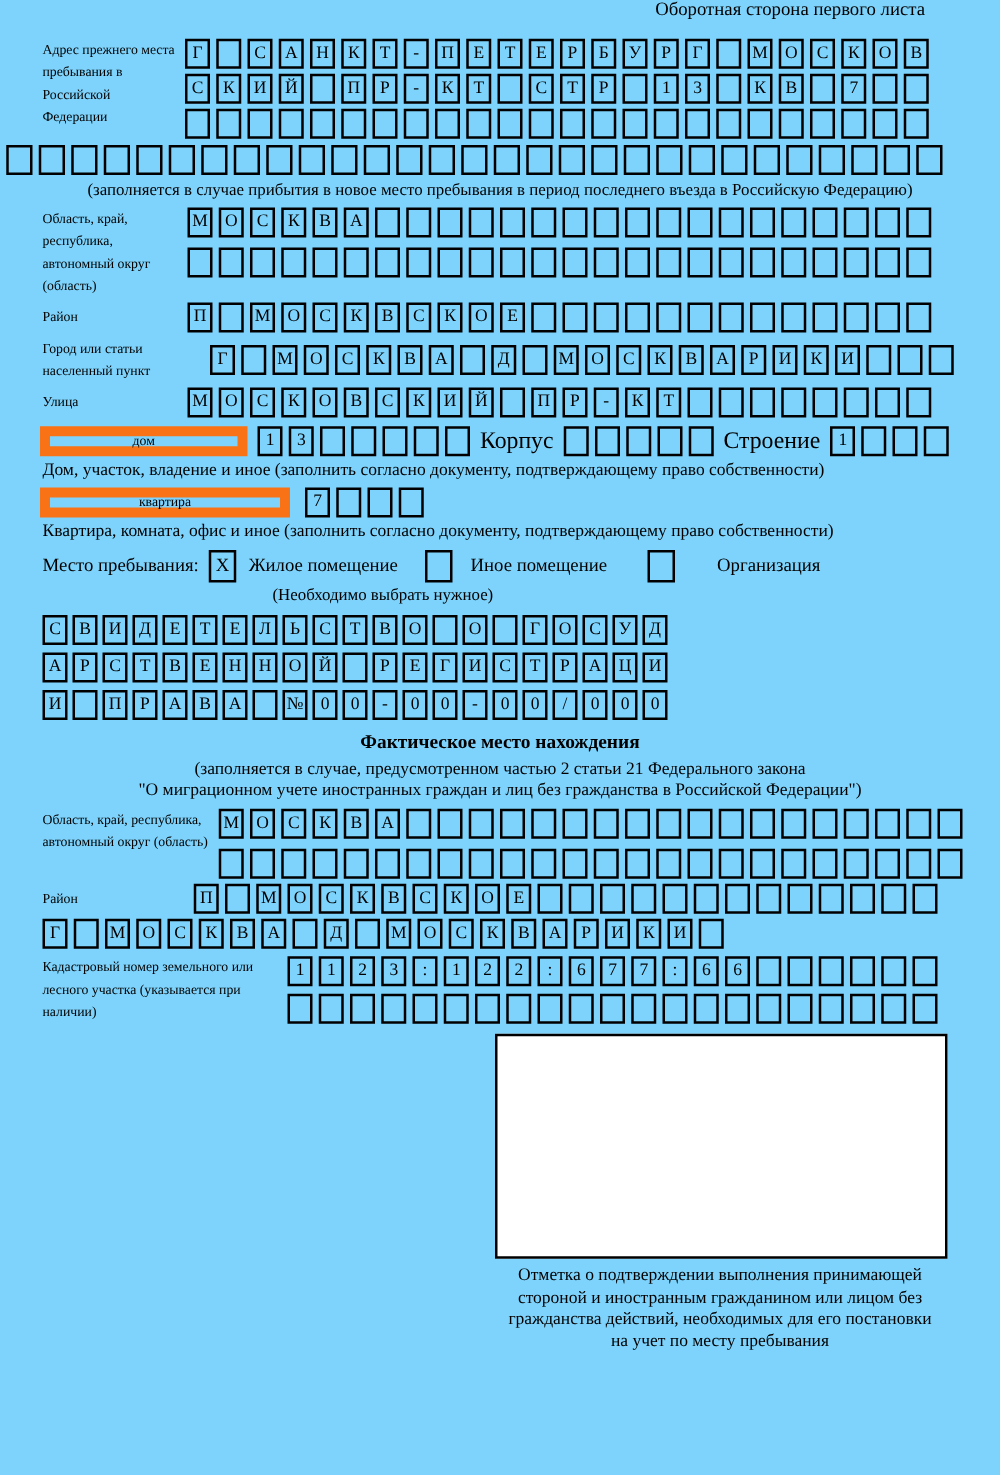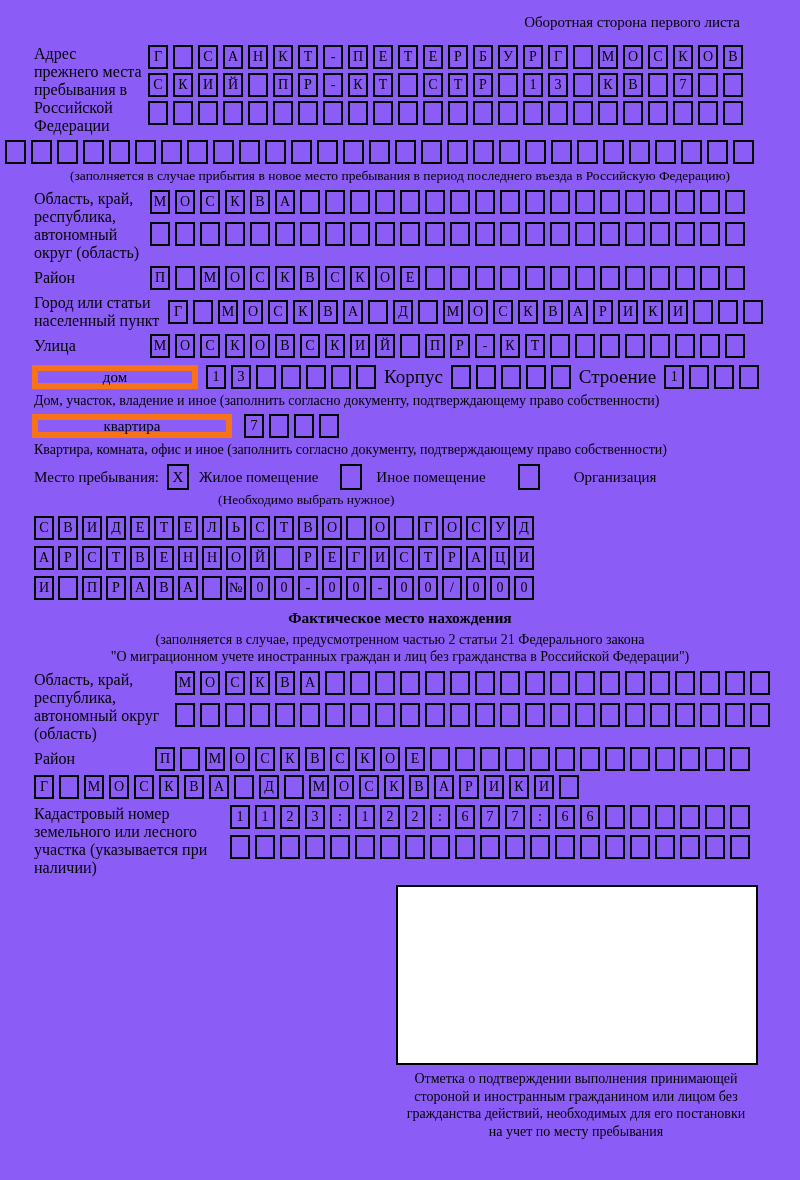--- a/index.html
+++ b/index.html
@@ -1,44 +1,44 @@
 <!DOCTYPE html>
 <html><head>
 <meta charset="utf-8">
 <style>
   html,body{margin:0;padding:0;background:#fff;}
   .page{
-    position:relative;width:800px;height:1180px;margin:0 auto;background:#8b5cf6;
+    position:relative;width:800px;height:1180px;margin:0 auto;background:#7dd3fc;
     font-family:"Liberation Serif","DejaVu Serif",serif;color:#000;
-    overflow:hidden;box-sizing:border-box;padding-top:14px;
+    overflow:hidden;box-sizing:border-box;
   }
   .header-note{font-size:15px;line-height:17px;text-align:right;padding-right:60px;}
-  .row-label{font-size:16px;line-height:18px;flex:0 0 auto;box-sizing:border-box;padding-right:6px;}
+  .row-label{font-size:11px;line-height:18px;flex:0 0 auto;box-sizing:border-box;padding-right:6px;}
   .cells{display:flex;gap:5px;flex:0 0 auto;}
   .cell{
     box-sizing:border-box;flex:0 0 auto;width:20px;height:24px;border:2px solid #000;
     display:flex;align-items:center;justify-content:center;
     font-size:14px;line-height:20px;
   }
   .rows-col{display:flex;flex-direction:column;gap:8px;}
   .form-row{display:flex;margin-left:34px;align-items:flex-start;}
   .form-row.vcenter{align-items:center;}
   .mt4{margin-top:4px;} .mt6{margin-top:6px;}
   .addr-block{margin-top:14px;}
   .addr-block .row-label{width:114px;line-height:18px;}
   .w116{width:116px;} .w134{width:134px;} .w141{width:141px;} .w121{width:121px;}
   .w194{width:194px;} .w196{width:196px;} .w221{width:221px;line-height:17px;}
   .full-row{margin-left:5px;margin-top:5px;}
   .full-row .cell{width:21px;}
   .center-note{font-size:13.5px;line-height:16px;text-align:center;margin-top:4px;}
   .section-title{font-size:16.5px;line-height:20px;font-weight:bold;text-align:center;margin-top:4px;}
   .sub-title{font-size:15.5px;line-height:19px;font-weight:bold;text-align:center;margin-top:8px;}
   .wide-box{
-    box-sizing:border-box;border:6px solid #f97316;height:24px;display:flex;align-items:center;justify-content:center;
-    font-size:15px;flex:0 0 auto;
+    box-sizing:border-box;border:8px solid #f97316;height:24px;display:flex;align-items:center;justify-content:center;
+    font-size:11px;flex:0 0 auto;
   }
   .house-row{display:flex;align-items:center;margin-left:32px;margin-top:7px;}
   .house-row .wide-box{width:166px;margin-right:8px;}
   .inline-label{font-size:19px;padding:0 8px;flex:0 0 auto;}
   .apt-row{display:flex;align-items:center;margin-left:32px;margin-top:5px;}
   .apt-row .wide-box{width:200px;margin-right:12px;}
   .caption{font-size:14px;line-height:16px;margin-left:34px;margin-top:4px;}
   .stay-row{display:flex;align-items:center;margin-left:34px;margin-top:6px;font-size:15px;text-align:center;}
   .checkbox{
     box-sizing:border-box;width:22px;height:26px;border:2px solid #000;flex:0 0 auto;

